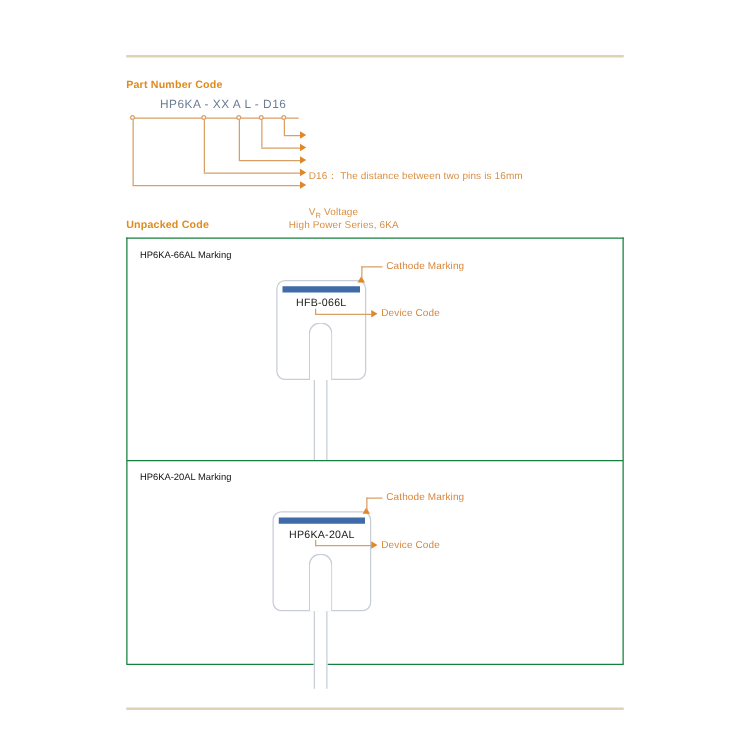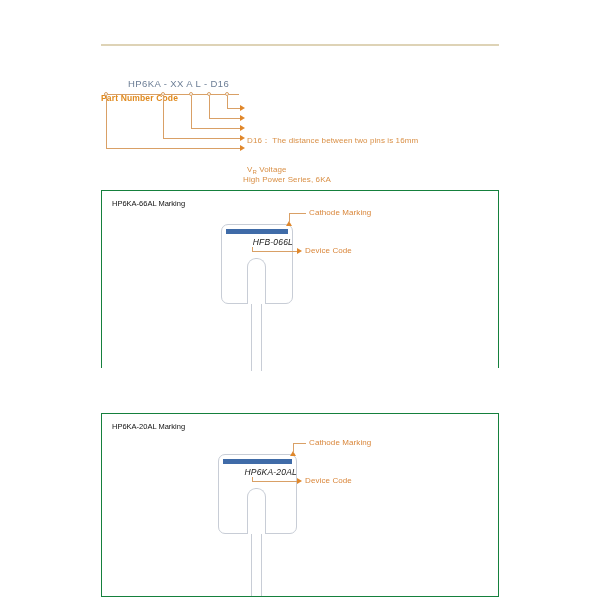--- a/index.html
+++ b/index.html
@@ -20,21 +20,20 @@
   .rule.bottom{top:566px;}
 
   
   .section-title{
     position:absolute;
     font-size:8.5px;
     font-weight:bold;
     color:#e08a1e;
     letter-spacing:.15px;
     white-space:nowrap;
-    margin-top:31px;
   }
   #h-part{left:101px;top:62px;}
   #h-mark{left:101px;top:174px;}
 
   
   .pn-wrap{position:absolute;left:101px;top:78px;width:398px;height:90px;}
   .pn-code{
     position:absolute;left:27px;top:0px;
     font-size:9.5px;color:#6b7d95;white-space:nowrap;
     letter-spacing:.4px;
@@ -67,21 +66,21 @@
   .desc sub{font-size:6px;vertical-align:baseline;position:relative;top:2px;}
 
   
   .panel{
     position:absolute;left:101px;width:398px;
     border:1px solid #15803d;
     background:#fff;
     box-sizing:border-box;
   }
   #panel-1{top:190px;height:178px;border-bottom:none;}
-  #panel-2{top:368px;height:184px;margin-top:45px;}
+  #panel-2{top:368px;height:164px;}
   .panel-label{
     position:absolute;left:10px;top:8px;
     font-size:7.5px;color:#111;white-space:nowrap;
   }
 
   
   .device{position:absolute;}
   .dev-body{
     position:absolute;
     border:1px solid #c8cdd6;
@@ -89,23 +88,22 @@
     background:#fff;
     box-sizing:border-box;
   }
   .dev-band{
     position:absolute;
     background:#3f6ba8;
   }
   .dev-code{
     position:absolute;
     font-size:8.5px;color:#1a1a1a;
-    text-align:right;white-space:nowrap;
+    text-align:center;white-space:nowrap;
     letter-spacing:.2px;
-    font-style:italic;
   }
   .dev-inner{
     position:absolute;
     border:1px solid #c8cdd6;
     border-top-left-radius:9px;border-top-right-radius:9px;
     border-bottom:none;
     background:#fff;
     box-sizing:border-box;
   }
   .dev-lead{
@@ -167,21 +165,21 @@
     <div class="arrow" style="left:139px;top:47px;"></div>
 
     <div class="vline" style="left:62px;top:18px;height:42px;"></div>
     <div class="hline" style="left:62px;top:60px;width:78px;"></div>
     <div class="arrow" style="left:139px;top:57px;"></div>
     <div class="desc" style="left:146px;top:55px;"><span>V</span><sub>R</sub><span> Voltage</span></div>
 
     <div class="vline" style="left:5px;top:18px;height:52px;"></div>
     <div class="hline" style="left:5px;top:70px;width:135px;"></div>
     <div class="arrow" style="left:139px;top:67px;"></div>
-    <div class="desc" style="left:142px;top:65px;">High Power Series, 6KA</div>
+    <div class="desc" style="left:130px;top:65px;">High Power Series, 6KA</div>
   </div>
 
   <div class="section-title" id="h-mark">Unpacked Code</div>
 
   <div class="panel" id="panel-1">
     <div class="panel-label">HP6KA-66AL Marking</div>
 
     <div class="device">
 
       <div class="dev-body" style="left:119px;top:33px;width:72px;height:80px;"></div>

